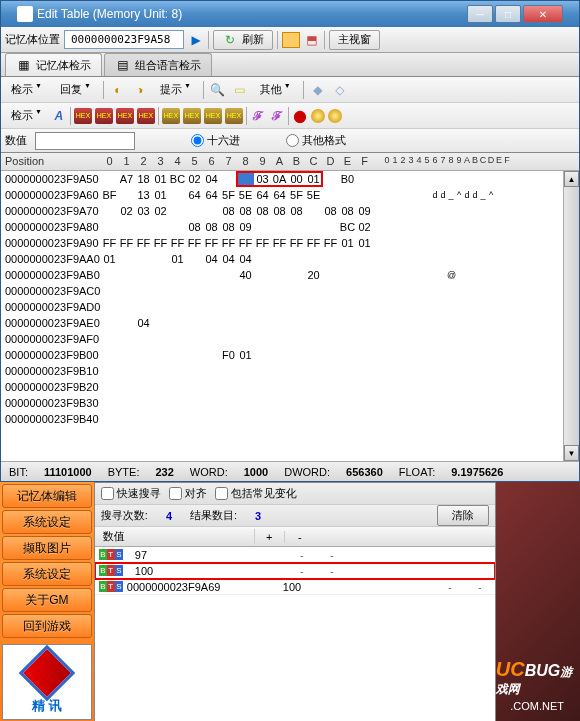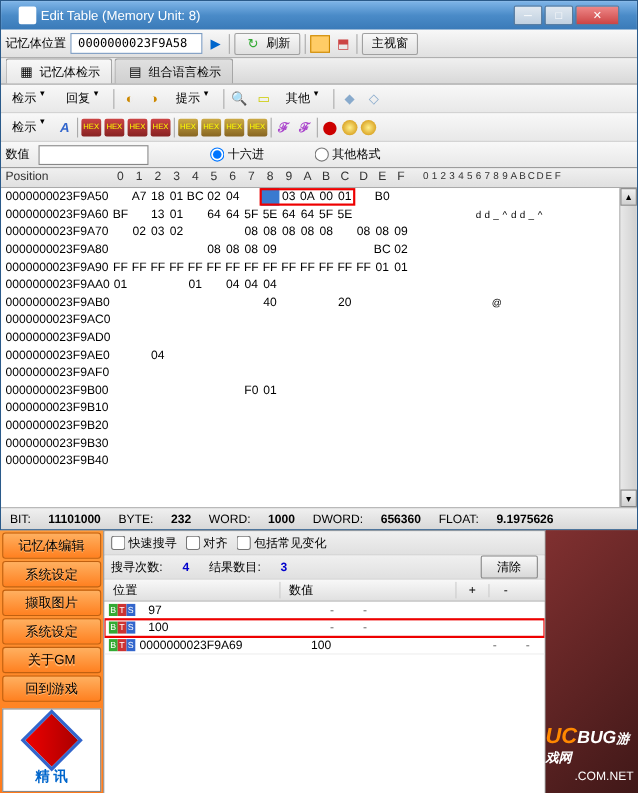--- a/index.html
+++ b/index.html
@@ -63,21 +63,21 @@
 .resrow .badge{display:flex;margin-left:4px;margin-right:4px}
 .resrow .badge span{width:8px;height:11px;font-size:8px;color:#fff;display:flex;align-items:center;justify-content:center}
 .resrow .c1v{width:148px}
 .resrow .c2v{width:160px;padding-left:8px}
 .resrow .c3v,.resrow .c4v{width:30px;text-align:center;color:#666}
 .resrow.hl{outline:2px solid #e00;outline-offset:-1px}
 .rightbg{width:90px;background:linear-gradient(135deg,#803030,#401818);position:relative}
 .wm{position:absolute;bottom:24px;right:4px;font-weight:bold;font-style:italic}
 .wm .u{color:#f80;font-size:20px}
 .wm .c{color:#fff;font-size:16px}
-.wm2{position:absolute;bottom:10px;right:4px;color:#fff;font-size:11px}
+.wm2{position:absolute;bottom:10px;right:16px;color:#fff;font-size:11px}
 .scrollbar{position:absolute;right:0;top:0;width:16px;height:100%;background:linear-gradient(90deg,#e8e8e8,#d0d0d0);border-left:1px solid #aaa}
 .scrollbtn{height:16px;background:linear-gradient(#f0f0f0,#d0d0d0);border:1px solid #888;display:flex;align-items:center;justify-content:center;font-size:8px}
 </style>
 </head>
 <body>
 
 <div class="window">
   <div class="titlebar">
     <div class="icon"></div>
     <div class="title">Edit Table (Memory Unit: 8)</div>
@@ -917,21 +917,20 @@
         </label>
     </div>
     <div class="srow">
       <span>搜寻次数:</span>
       <span class="resultnum">4</span>
       <span>结果数目:</span>
       <span class="resultnum">3</span>
       <div class="clearbtn">清除</div>
     </div>
     <div class="reshdr">
-      <div class="c1">位置</div>
       <div class="c2">数值</div>
       <div class="c3">+</div>
       <div class="c4">-</div>
     </div>
     <div class="reslist" id="reslist">
         <div class="resrow">
           <div class="badge">
             <span style="background: rgb(51, 170, 51);">B</span>
             <span style="background: rgb(204, 51, 51);">T</span>
             <span style="background: rgb(51, 102, 204);">S</span>

